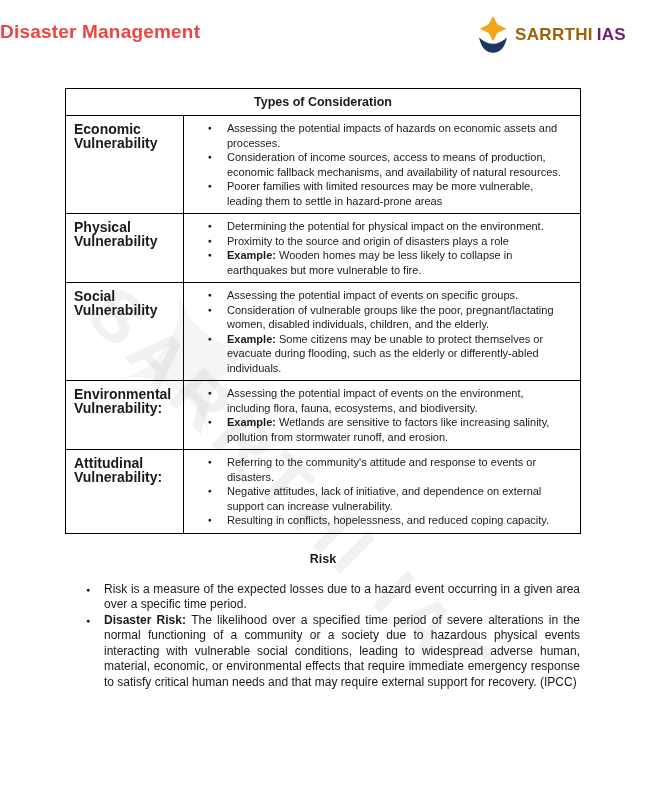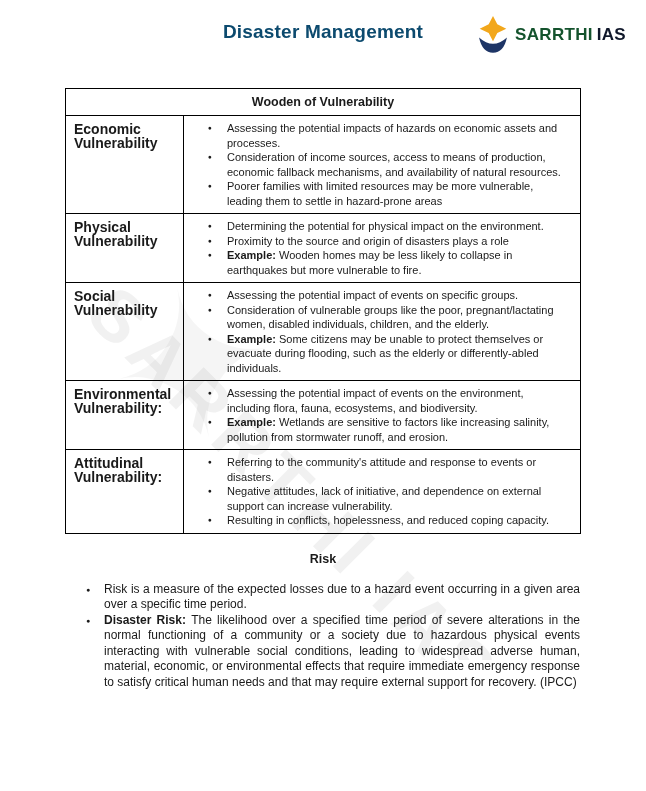--- a/index.html
+++ b/index.html
@@ -5,27 +5,27 @@
   html,body{margin:0;padding:0;background:#ffffff;}
   body{width:646px;height:791px;overflow:hidden;font-family:"Liberation Sans",sans-serif;color:#1a1a1a;}
   .page{position:relative;width:646px;height:791px;background:#fff;}
 
   
   .header{position:relative;height:88px;}
   .badge{position:absolute;left:3px;top:12px;width:90px;height:42px;
          background:#1c1d8c;color:#fff;font-weight:bold;font-size:17px;
          display:flex;align-items:center;justify-content:flex-start;padding-left:22px;box-sizing:border-box;
          clip-path:polygon(0 0,73% 0,100% 50%,73% 100%,0 100%);border-radius:5px;}
-  .title{position:absolute;left:0;right:0;top:21px;text-align:center;
-         font-size:19px;font-weight:bold;color:#0c4a6e;letter-spacing:.2px;}
+  .title{position:absolute;left:0;right:0;top:21px;text-align:left;
+         font-size:19px;font-weight:bold;color:#ef4444;letter-spacing:.2px;}
   .logo{position:absolute;right:20px;top:16px;display:flex;align-items:center;gap:5px;}
   .logo svg{display:block;}
   .logo-text{font-size:17px;font-weight:bold;letter-spacing:.3px;}
-  .logo-brand{color:#14532d;}
-  .logo-suffix{color:#0f172a;margin-left:4px;text-align:center;}
+  .logo-brand{color:#a16207;}
+  .logo-suffix{color:#701a75;margin-left:4px;text-align:center;}
 
   
   .watermark{position:absolute;left:0;top:180px;width:646px;height:480px;pointer-events:none;z-index:0;overflow:hidden;}
   .wm-text{position:absolute;left:130px;top:90px;font-size:72px;font-weight:bold;color:rgba(120,120,120,.10);
            transform:rotate(45deg);transform-origin:left top;white-space:nowrap;letter-spacing:8px;}
   .wm-star{position:absolute;left:110px;top:70px;font-size:200px;color:rgba(130,130,130,.08);transform:rotate(-12deg);}
 
   
   table.vuln{position:relative;z-index:1;border-collapse:collapse;width:516px;margin:0 auto;background:transparent;}
   table.vuln,table.vuln td,table.vuln th{border:1.5px solid #000;}
@@ -62,21 +62,21 @@
   </div>
 
   <div class="watermark">
     <span class="wm-star">✦</span>
     <span class="wm-text">SARRTHI IAS</span>
   </div>
 
   <table class="vuln">
     <thead>
       <tr>
-        <th class="table-title" colspan="2">Wooden of Vulnerability</th>
+        <th class="table-title" colspan="2">Types of Consideration</th>
       </tr>
     </thead>
     <tbody id="vuln-rows">
         <tr>
           <td class="label-cell">Economic Vulnerability</td>
           <td class="content-cell">
             <ul class="bullets">
               <li>Assessing the potential impacts of hazards on economic assets and processes.</li>
               <li>Consideration of income sources, access to means of production, economic fallback mechanisms, and availability of natural resources.</li>
               <li>Poorer families with limited resources may be more vulnerable, leading them to settle in hazard-prone areas</li>

